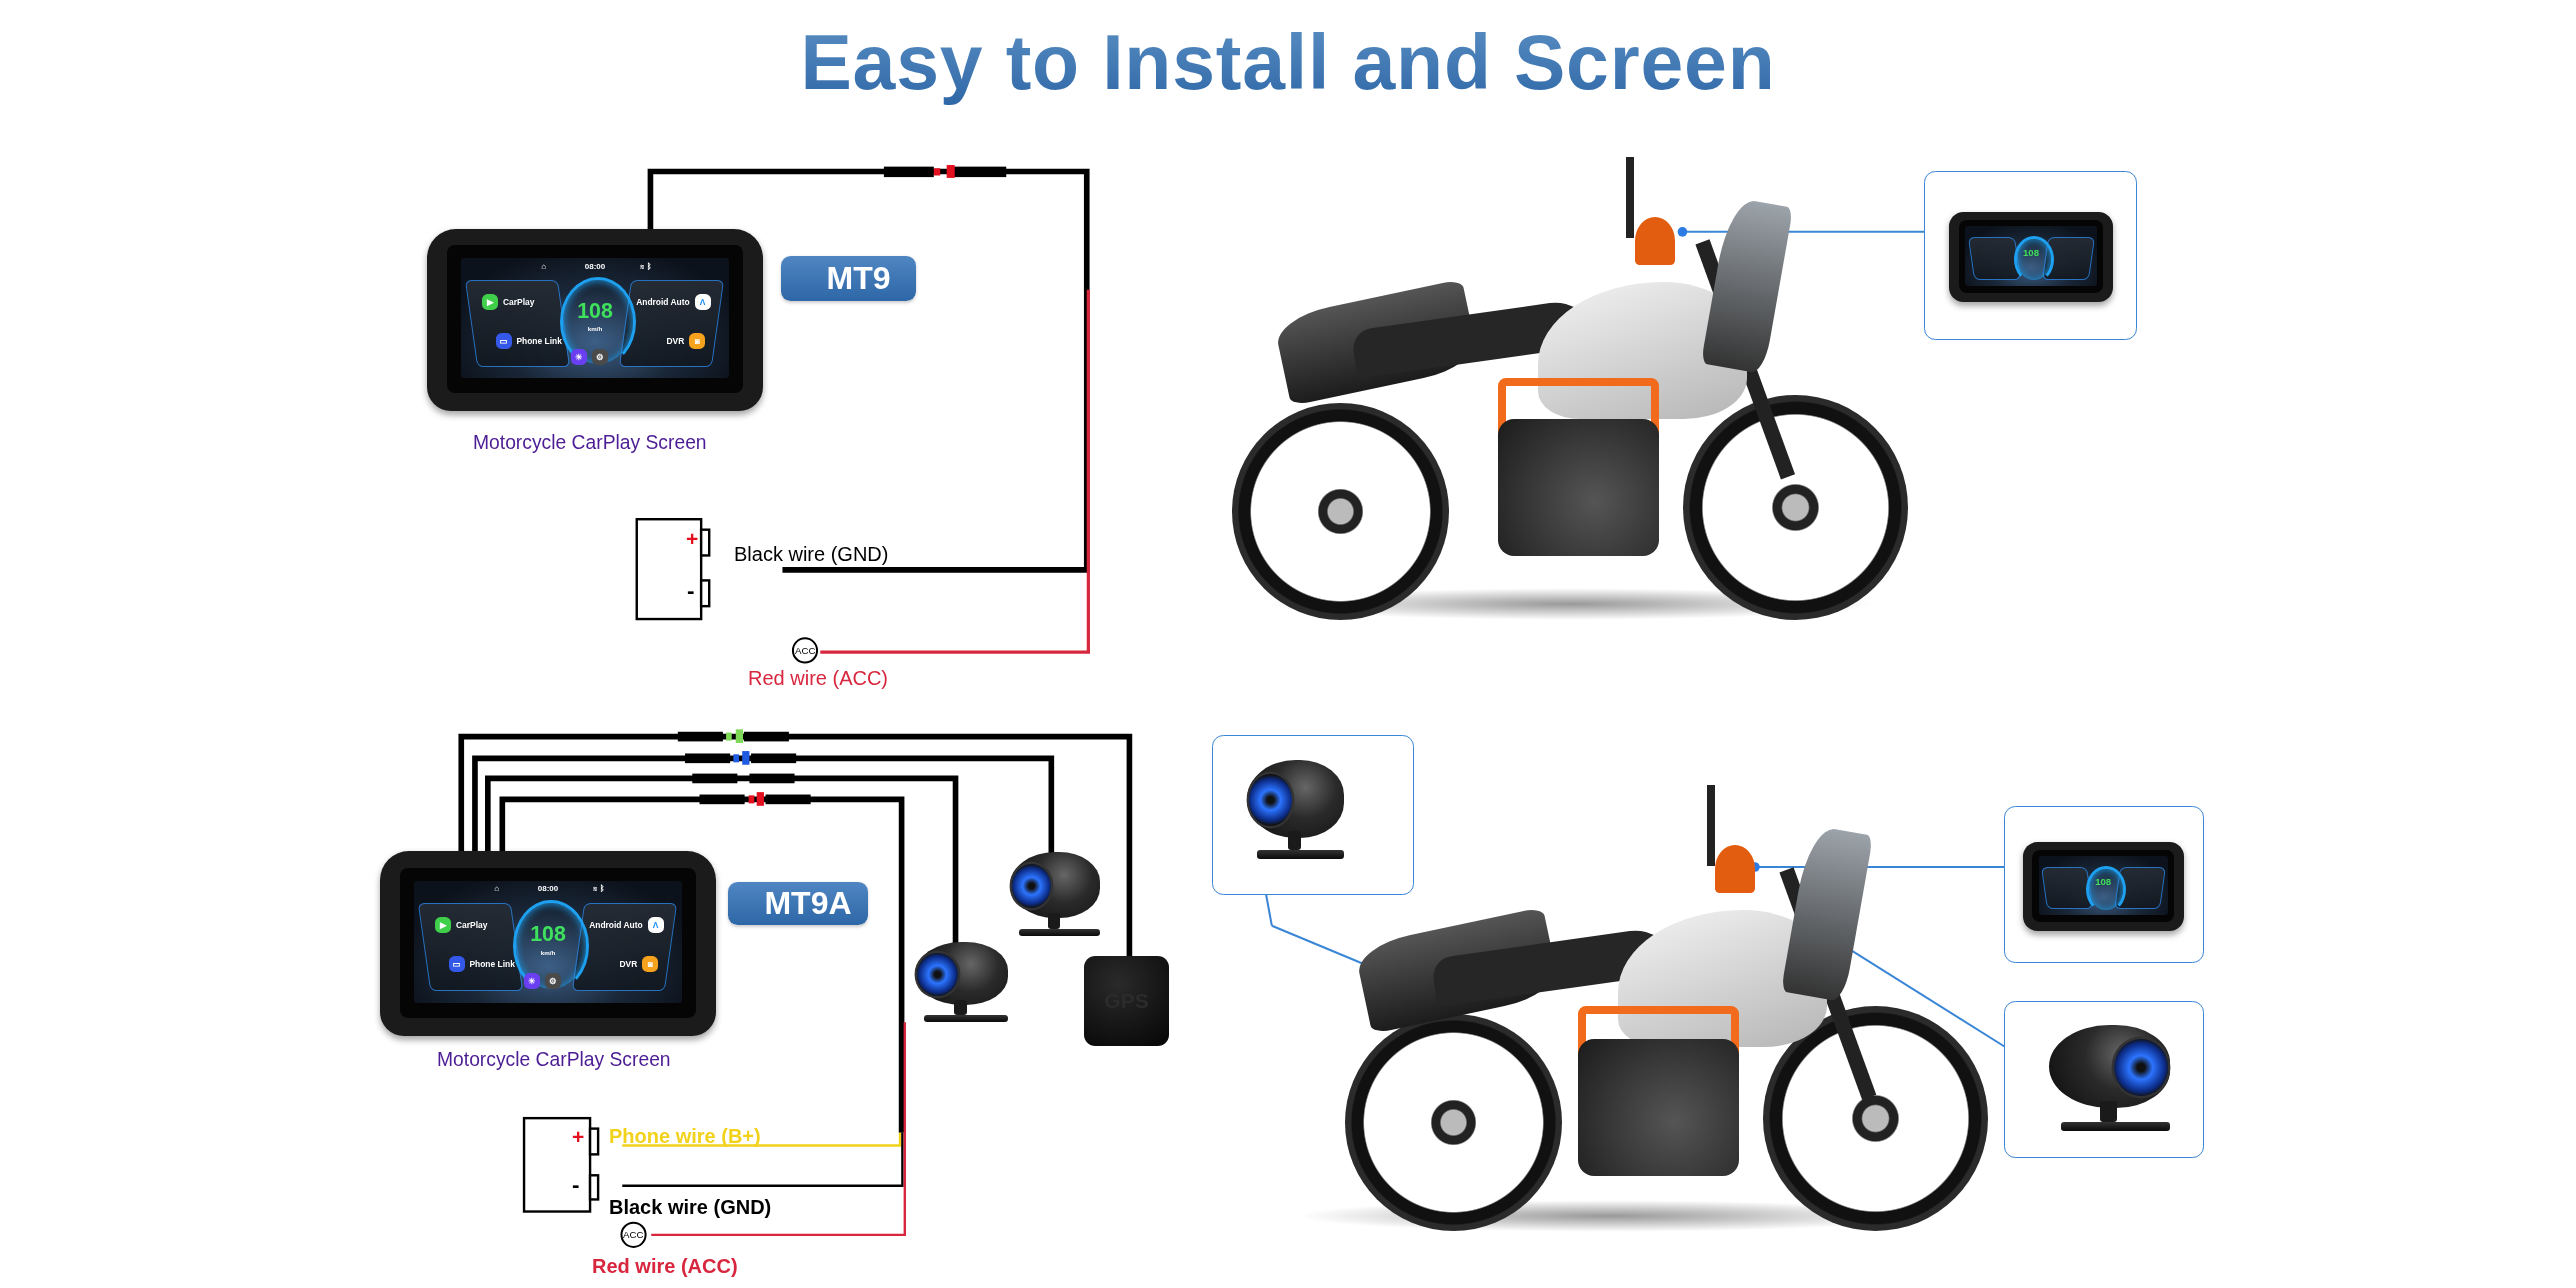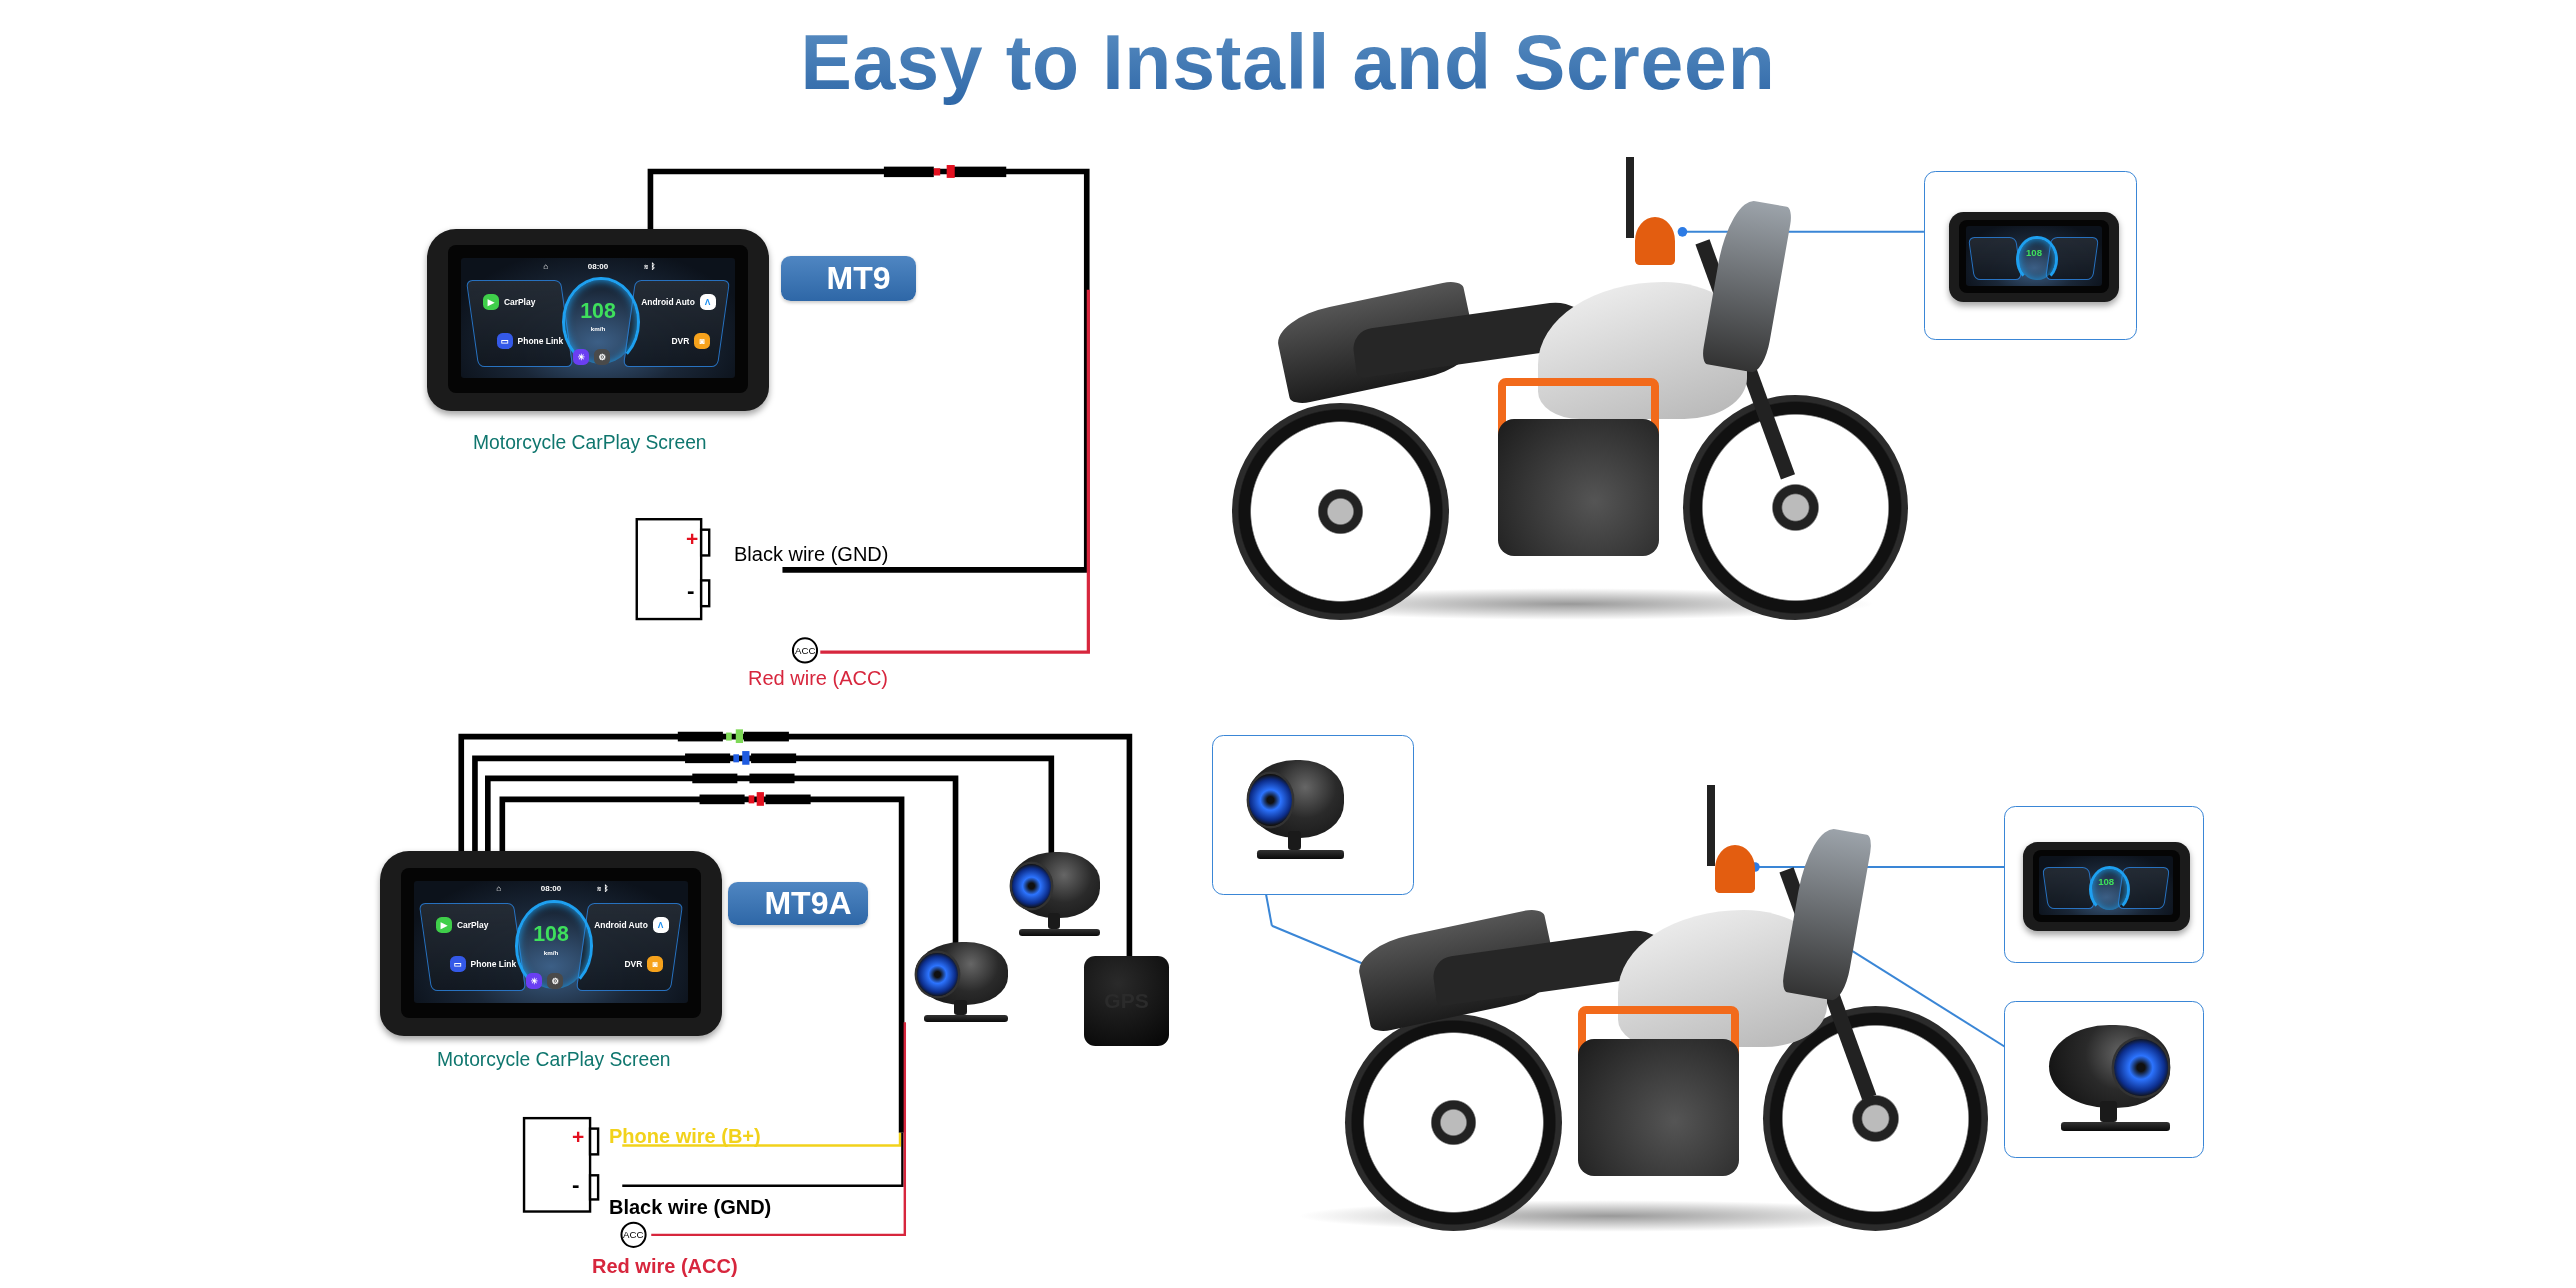--- a/index.html
+++ b/index.html
@@ -2,36 +2,36 @@
 <html style="font-size:13px"><head>
 <meta charset="utf-8">
 <style>
   html,body{margin:0;padding:0;background:#fff;}
   body{width:2576px;height:1288px;position:relative;overflow:hidden;font-family:"Liberation Sans",sans-serif;}
   .abs{position:absolute;}
   #title{left:0;width:2576px;top:17.7px;text-align:center;font-size:77px;font-weight:bold;letter-spacing:0.8px;
     background:linear-gradient(#5b8fc3,#2e67a7);-webkit-background-clip:text;background-clip:text;color:transparent;}
   svg.wires{position:absolute;left:0;top:0;}
   
-  .device{position:absolute;background:#1b1b1b;border-radius:29px 29px 24px 24px;box-shadow:0 3.2px 6.4px rgba(0,0,0,.35);padding-left:6px;}
+  .device{position:absolute;background:#1b1b1b;border-radius:29px 29px 24px 24px;box-shadow:0 3.2px 6.4px rgba(0,0,0,.35);}
   .device .bezel{position:absolute;left:6%;top:9%;right:6%;bottom:10%;background:#050505;border-radius:8px;}
   .device .lcd{position:absolute;left:10%;top:16%;right:10%;bottom:18%;border-radius:3.2px;
     background:radial-gradient(ellipse at 50% 70%,#3c5f86 0%,#1a2738 45%,#0c121b 80%);overflow:hidden;color:#fff;}
   .lcd .status{position:absolute;top:3%;left:0;right:0;text-align:center;font-size:0.9em;font-weight:bold;}
   .lcd .status .home{position:absolute;left:30%;}
   .lcd .status .rt{position:absolute;right:29%;}
   .lcd .gauge{position:absolute;left:37%;top:16%;width:26%;height:70%;border-radius:50%;border:3.2px solid #1ea0f0;border-bottom-color:transparent;box-shadow:0 0 8px #1ea0f0 inset;}
   .lcd .speed{position:absolute;left:0;right:0;top:34%;text-align:center;font-weight:bold;color:#3ee05c;font-size:2.4em;}
   .lcd .unit{position:absolute;left:0;right:0;top:56%;text-align:center;font-size:0.7em;font-weight:bold;}
   .lcd .app{position:absolute;display:flex;align-items:center;gap:4.8px;font-weight:bold;font-size:0.95em;}
   .lcd .ic{width:1.9em;height:1.9em;border-radius:5.6px;display:flex;align-items:center;justify-content:center;font-size:1em;}
   .lcd .panelL,.lcd .panelR{position:absolute;top:18%;bottom:10%;width:34%;background:linear-gradient(#262d36,#121820);border:1.6px solid #2a7bd0;border-radius:6.4px;opacity:.9;}
   .lcd .panelL{left:4%;transform:skewX(8deg);} .lcd .panelR{right:4%;transform:skewX(-8deg);}
   .badge{position:absolute;background:linear-gradient(#4f86c2,#2e67a7);color:#fff;font-weight:bold;border-radius:9.7px;text-align:center;box-shadow:0 1.6px 3.2px rgba(0,0,0,.2);padding-left:20px;}
-  .caption{position:absolute;font-size:19.3px;color:#0f766e;}
+  .caption{position:absolute;font-size:19.3px;color:#4c1d95;}
   .lbl{position:absolute;font-size:20px;}
   .callout{position:absolute;border:1.6px solid #3a86d6;border-radius:11.3px;background:#fff;}
   
   .cam{position:absolute;}
   .cam .body{position:absolute;left:0;top:0;width:100%;height:74%;border-radius:50% 45% 45% 50%;background:radial-gradient(circle at 60% 35%,#666 0%,#2a2a2a 40%,#0c0c0c 100%);}
   .cam .lens{position:absolute;top:13%;width:44%;height:50%;border-radius:50%;background:radial-gradient(circle,#111 10%,#2c74ff 30%,#0c2d8a 60%,#111 75%);box-shadow:0 0 0 2.4px #333;}
   .cam .stem{position:absolute;left:42%;top:68%;width:14%;height:18%;background:#1a1a1a;border-radius:3.2px;}
   .cam .foot{position:absolute;left:10%;right:0;top:86%;height:8%;background:linear-gradient(#333,#0a0a0a);border-radius:3.2px;}
   .gps{position:absolute;background:radial-gradient(circle at 40% 30%,#2a2a2a,#050505);border-radius:11.3px;color:#2b2b2b;font-weight:bold;display:flex;align-items:center;justify-content:center;}
   

